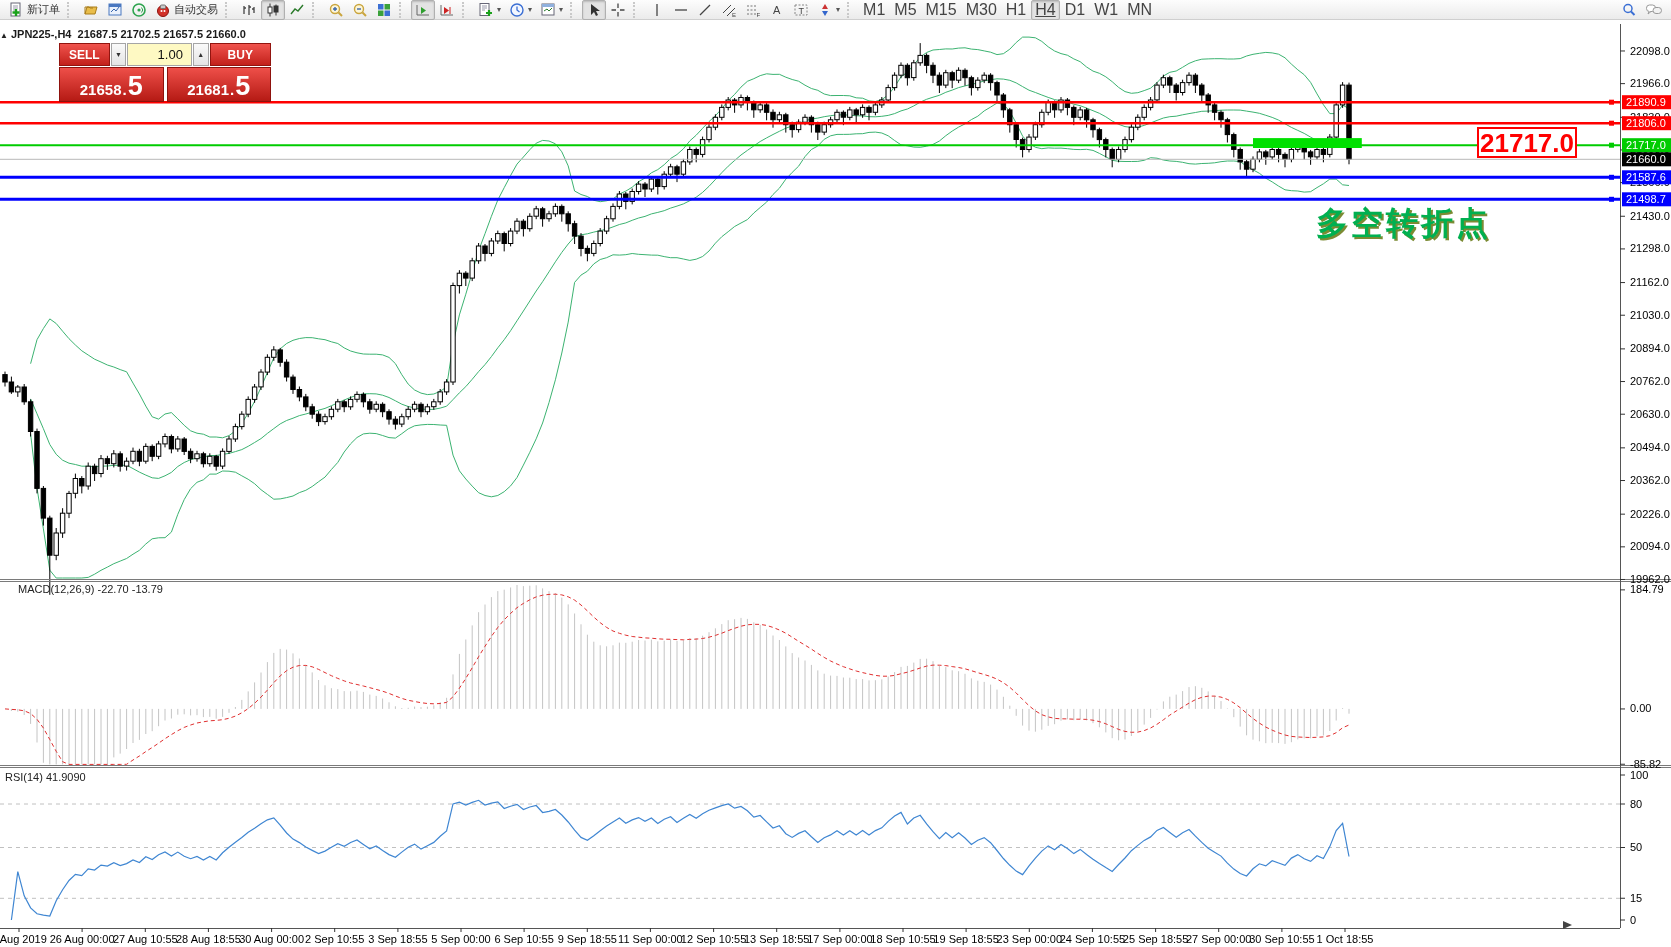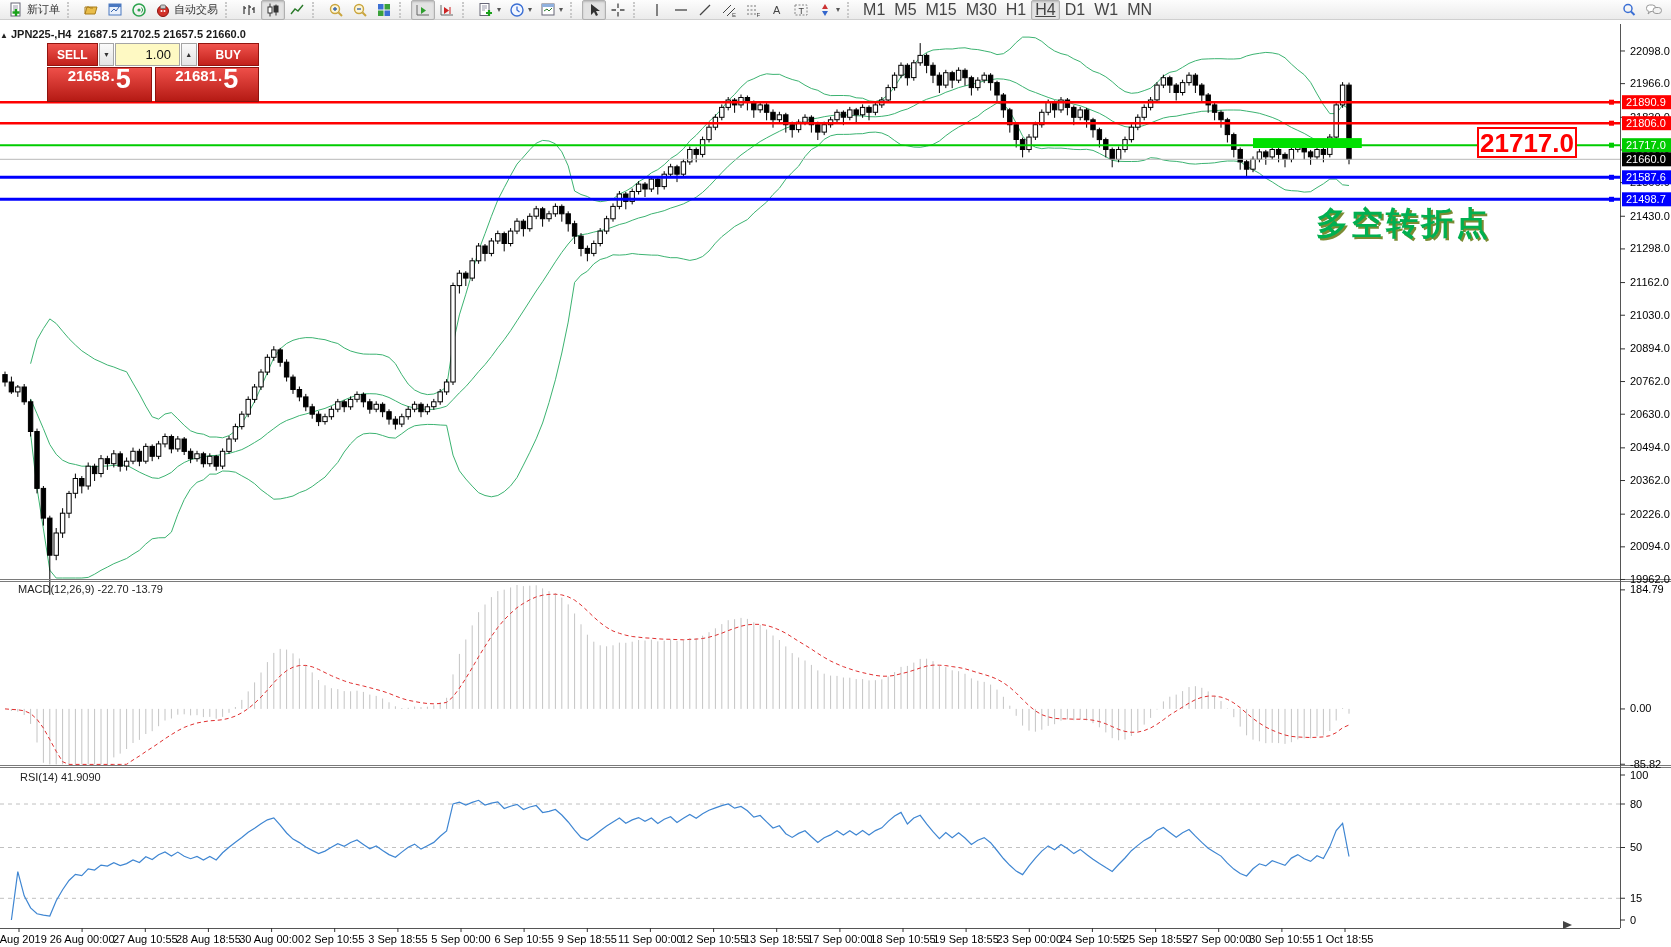--- a/index.html
+++ b/index.html
@@ -16,38 +16,38 @@
   .tsep{width:5px;height:16px;border-left:2px dotted #c9c9c9;margin:0 5px 0 3px;}
   .caret{font-size:8px;color:#555;line-height:1;}
   .tf{font-size:16px;color:#444;min-width:25px;}
   #tb-right{margin-left:auto;display:flex;align-items:center;}
   
   #chart-area{position:absolute;top:24px;left:0;width:1671px;height:923px;background:#fff;}
   #chart-svg{position:absolute;top:0;left:0;}
   #symbol-header{position:absolute;top:4px;left:0;font-size:11px;font-weight:bold;color:#1a1a1a;}
   #symbol-header .tri{font-size:8px;margin-right:3px;color:#222;}
   
-  #trade-panel{position:absolute;top:19px;left:3px;width:212px;padding-left:44px;}
+  #trade-panel{position:absolute;top:19px;left:15px;width:212px;padding-left:44px;}
   .tp-row{display:flex;height:23px;gap:1px;}
   .tp-btn{background:linear-gradient(#f0534d,#c2211b);border:1px solid #92140f;color:#fff;
           font-weight:bold;font-size:12px;display:flex;align-items:center;justify-content:center;box-sizing:border-box;}
   #sell-btn{width:52px;} #buy-btn{width:63px;}
   .tp-spin{width:16px;background:linear-gradient(#fafafa,#e4e4e4);border:1px solid #a5a5a5;font-size:7px;color:#333;
            display:flex;align-items:center;justify-content:center;box-sizing:border-box;}
   .tp-vol{width:66px;background:#fef9c3;border:1px solid #a5a5a5;font-size:13px;color:#111;
           display:flex;align-items:center;justify-content:flex-end;padding-right:8px;box-sizing:border-box;}
   .tp-prices{display:flex;gap:3px;margin-top:1px;}
   .tp-price{flex:1;height:35px;background:linear-gradient(#ee4f49,#b51a14);border:1px solid #8e120d;color:#fff;
-            display:flex;justify-content:center;padding-bottom:3px;font-weight:bold;box-sizing:border-box;}
+            display:flex;align-items:flex-end;justify-content:center;padding-bottom:3px;font-weight:bold;box-sizing:border-box;}
   .tp-price .main{font-size:15px;line-height:1.1;}
   .tp-price .dot{font-size:15px;line-height:1.1;margin:0 1px;}
   .tp-price .big{font-size:27px;line-height:.85;}
   
   #macd-label{position:absolute;left:18px;top:559px;font-size:11px;color:#222;}
-  #rsi-label{position:absolute;left:20px;top:747px;font-size:11px;color:#222;}
+  #rsi-label{position:absolute;left:5px;top:747px;font-size:11px;color:#222;}
   
   #annotation{position:absolute;left:1316px;top:183px;font-size:32px;font-weight:bold;color:#00b050;
               letter-spacing:3px;text-shadow:2px 2px 0 rgba(90,110,0,.8);line-height:1;}
   #callout{position:absolute;left:1477px;top:103px;width:96px;height:27px;border:2px solid #ff0000;
            background:#fff;color:#ff0000;font-size:26px;font-weight:bold;display:flex;align-items:center;
            justify-content:center;line-height:1;}
 </style>
 </head>
 <body>
 

